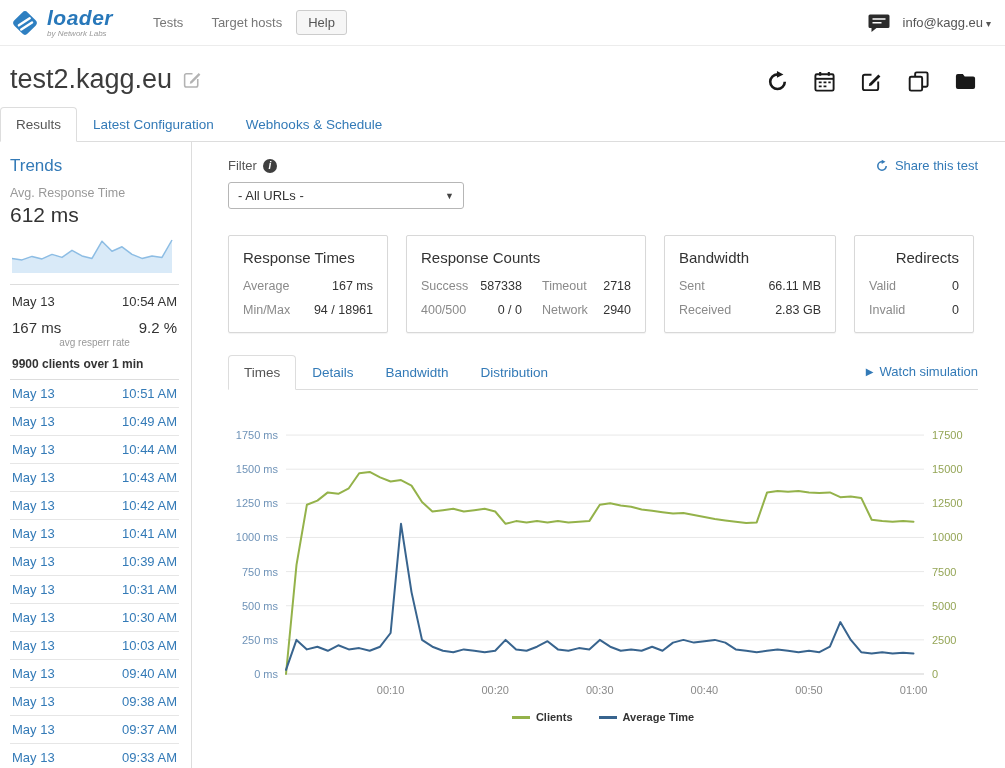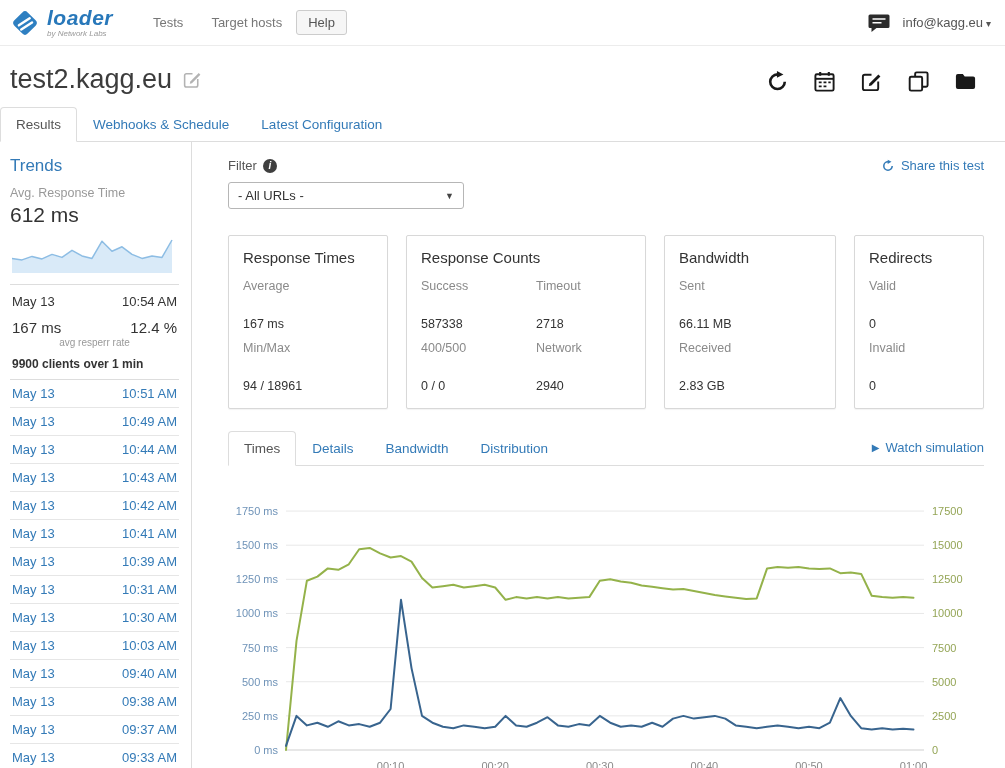--- a/index.html
+++ b/index.html
@@ -66,25 +66,25 @@
   .share-icon { width:14px; height:14px; color:#337ab7; }
   .select-box { margin-top:9px; width:236px; height:27px; border:1px solid #b6b6b6; border-radius:3px; background:#fff; display:flex; align-items:center; justify-content:space-between; padding:0 9px; color:#333; cursor:pointer; }
   .select-caret { font-size:9px; color:#444; }
 
   
   .cards { display:flex; gap:18px; margin-top:26px; }
   .card { border:1px solid #d8d8d8; border-radius:2px; background:#fff; padding:13px 14px 15px; box-shadow:0 1px 1px rgba(0,0,0,0.05); }
   .card:nth-child(1){ width:160px; }
   .card:nth-child(2){ width:240px; }
   .card:nth-child(3){ width:172px; }
-  .card:nth-child(4){ width:130px; }
+  .card:nth-child(4){ width:120px;text-align:right; }
   .card-title { font-size:15px; color:#333; margin-bottom:13px; }
   .card-cols { display:flex; gap:20px; }
   .card-col { flex:1; display:flex; flex-direction:column; gap:10px; }
-  .card-row { display:flex; justify-content:space-between; font-size:12.5px; gap:24px;flex-direction:column; }
+  .card-row { display:flex; justify-content:space-between; font-size:12.5px; gap:12px; }
   .card-row .lbl { color:#8a8a8a; white-space:nowrap; }
   .card-row .val { color:#333; white-space:nowrap; }
 
   
   .panel { margin-top:22px; }
   .panel-tabs-row { display:flex; align-items:flex-end; border-bottom:1px solid #ddd; }
   .watch { margin-left:auto; display:flex; align-items:center; gap:6px; color:#337ab7; cursor:pointer; padding-bottom:10px; }
   .play-glyph { font-size:10px; }
   .chart-wrap { padding-top:16px; }
   .legend { display:flex; justify-content:center; align-items:center; gap:26px; margin-top:2px; }
@@ -166,43 +166,43 @@
       <span class="aicon">
         <svg viewBox="0 0 24 24">
           <path d="M2 6.3A2 2 0 0 1 4 4.3h5.2l2 2.4h8.8a2 2 0 0 1 2 2v9a2 2 0 0 1-2 2H4a2 2 0 0 1-2-2z" fill="currentColor"></path>
         </svg>
       </span>
     </div>
 </div>
 
 <div class="tabs-row" id="page-tabs">
     <span class="tab active">Results</span>
+    <span class="tab">Latest Configuration</span>
     <span class="tab">Webhooks &amp; Schedule</span>
-    <span class="tab">Latest Configuration</span>
   </div>
 
 <div class="content">
 
   <div class="sidebar">
     <div class="trends-title">Trends</div>
     <div class="metric-label">Avg. Response Time</div>
     <div class="metric-value">612 ms</div>
     <svg class="sparkline" id="sparkline" width="164" height="40">
         <path d="M2,39 L2.0,24.4 L12.0,25.9 L22.0,22.4 L32.0,24.9 L42.0,20.4 L52.0,23.4 L62.0,16.3 L72.0,21.9 L82.0,24.4 L92.0,7.2 L102.0,17.3 L112.0,12.8 L122.0,20.4 L132.0,24.4 L142.0,21.9 L152.0,23.4 L162.0,6.0 L162,39 Z" fill="#d9eaf8" stroke="none"></path>
         <polyline points="2.0,24.4 12.0,25.9 22.0,22.4 32.0,24.9 42.0,20.4 52.0,23.4 62.0,16.3 72.0,21.9 82.0,24.4 92.0,7.2 102.0,17.3 112.0,12.8 122.0,20.4 132.0,24.4 142.0,21.9 152.0,23.4 162.0,6.0" fill="none" stroke="#8dbde4" stroke-width="1.5" stroke-linejoin="round"></polyline>
       </svg>
 
     <div class="selected-run">
       <div class="run-head">
         <span>May 13</span>
         <span>10:54 AM</span>
       </div>
       <div class="run-big">
         <span>167 ms</span>
-        <span>12.4 %</span>
+        <span>9.2 %</span>
       </div>
       <div class="run-sub">
         <span>avg resp</span>
         <span>err rate</span>
       </div>
       <div class="run-summary">9900 clients over 1 min</div>
     </div>
 
     <div class="runs-list" id="runs-list">
         <div class="run-item">

